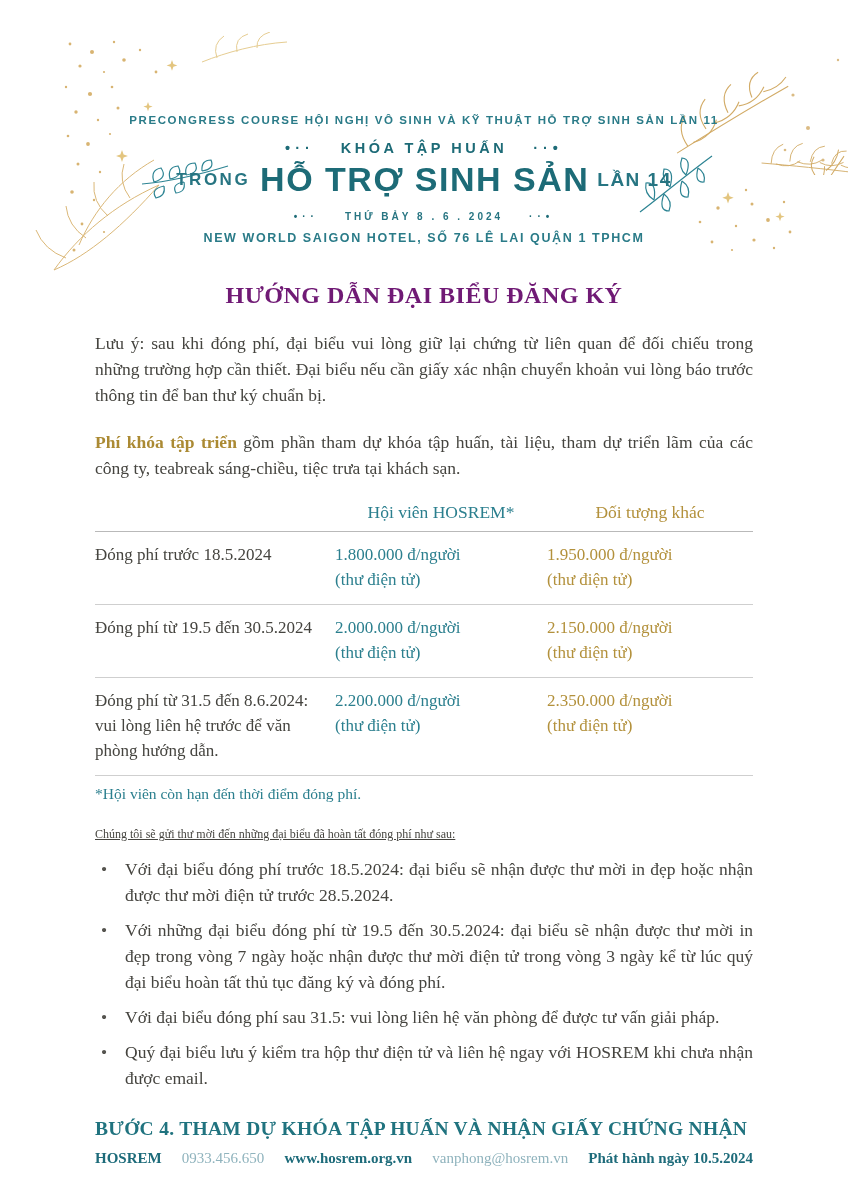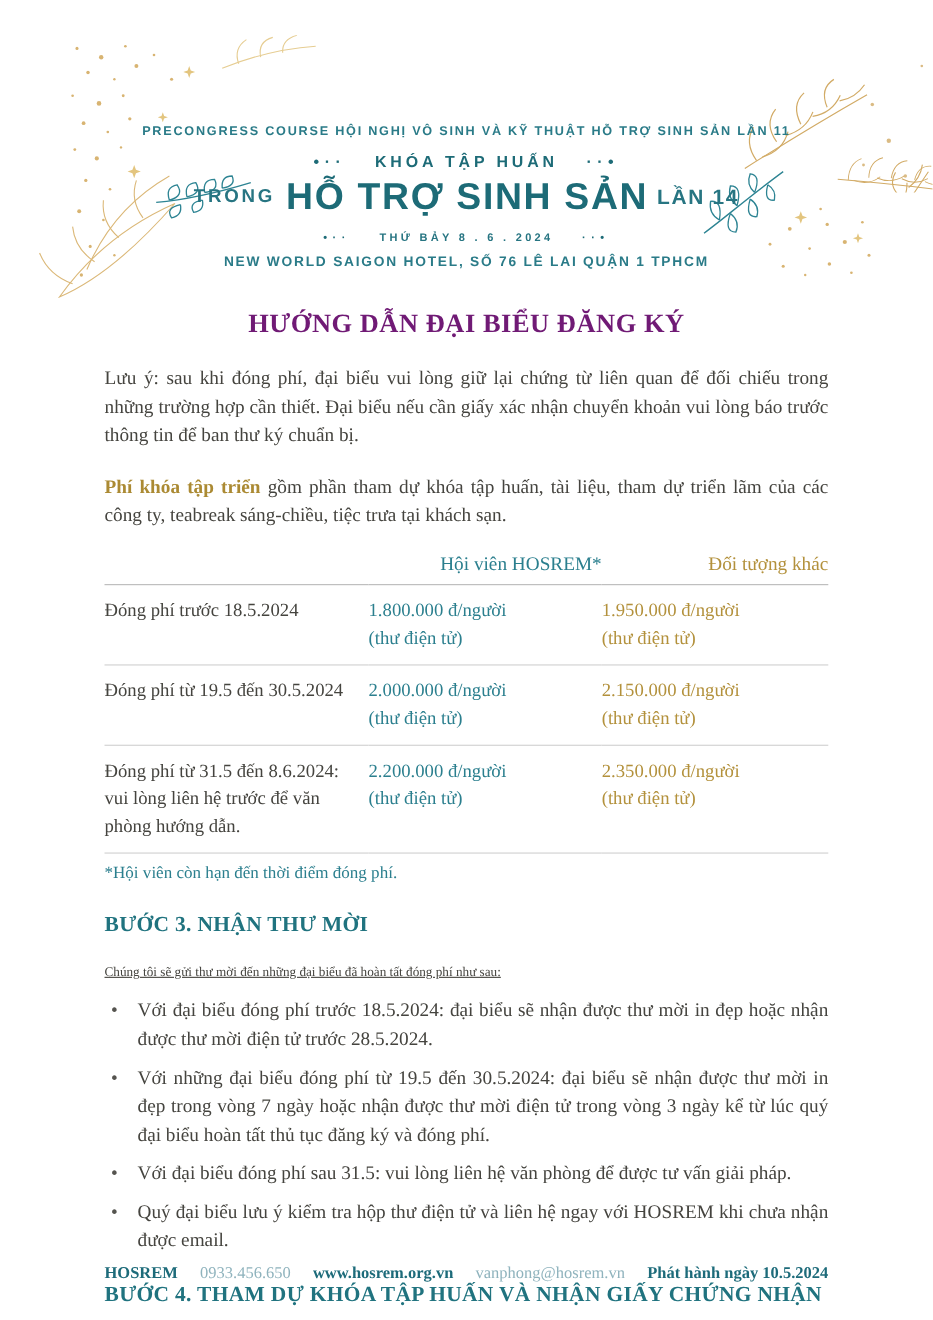--- a/index.html
+++ b/index.html
@@ -26,21 +26,21 @@
   .venue { margin-top:9px; font-size:12.5px; font-weight:bold; letter-spacing:1.6px; color:#2a7b88; }
 
   
   main { position:relative; padding:0 95px; }
   .page-title { margin-top:37px; text-align:center; font-size:24px; font-weight:bold;
     letter-spacing:.5px; color:#701a75; }
   p.body-par { margin-top:21px; font-size:17.5px; line-height:26px; text-align:justify; }
   .gold-strong { color:#ab8a33; font-weight:bold; }
 
   table.fees { margin-top:17px; width:100%; border-collapse:collapse; font-size:17px; }
-  table.fees th { text-align:right; font-weight:normal; font-size:17.5px; padding:4px 0 8px 0;margin-left:20px; }
+  table.fees th { text-align:center; font-weight:normal; font-size:17.5px; padding:4px 0 8px 0;margin-left:20px; }
   table.fees thead tr { border-bottom:1px solid #b9b9b9; }
   table.fees tbody tr { border-bottom:1px solid #cfcfcf; }
   table.fees td { vertical-align:top; padding:10px 12px 12px 0; line-height:25px; }
   table.fees td.row-label { width:240px; color:#45443f; }
   table.fees .col-member { width:212px; }
   .teal-txt { color:#2b7f8e; }
   .gold-txt { color:#b3913c; }
   .footnote { margin-top:9px; font-size:15.5px; color:#2b7f8e; }
 
   h3.step { margin-top:27px; font-size:19.5px; font-weight:bold; letter-spacing:.3px; color:#20737f; }
@@ -239,21 +239,20 @@
               <div>2.350.000 đ/người</div>
               <div>(thư điện tử)</div>
             </td>
         </tr>
       </tbody>
     </table>
 
     <p class="footnote">*Hội viên còn hạn đến thời điểm đóng phí.</p>
 
     <section>
-      <h3 class="step">BƯỚC 3. NHẬN THƯ MỜI</h3>
       <p class="step-intro">Chúng tôi sẽ gửi thư mời đến những đại biểu đã hoàn tất đóng phí như sau:</p>
       <ul class="blt">
         <li>Với đại biểu đóng phí trước 18.5.2024: đại biểu sẽ nhận được thư mời in đẹp hoặc nhận được thư mời điện tử trước 28.5.2024.</li>
         <li>Với những đại biểu đóng phí từ 19.5 đến 30.5.2024: đại biểu sẽ nhận được thư mời in đẹp trong vòng 7 ngày hoặc nhận được thư mời điện tử trong vòng 3 ngày kể từ lúc quý đại biểu hoàn tất thủ tục đăng ký và đóng phí.</li>
         <li>Với đại biểu đóng phí sau 31.5: vui lòng liên hệ văn phòng để được tư vấn giải pháp.</li>
         <li>Quý đại biểu lưu ý kiểm tra hộp thư điện tử và liên hệ ngay với HOSREM khi chưa nhận được email.</li>
       </ul>
     </section>
 
     <section>

